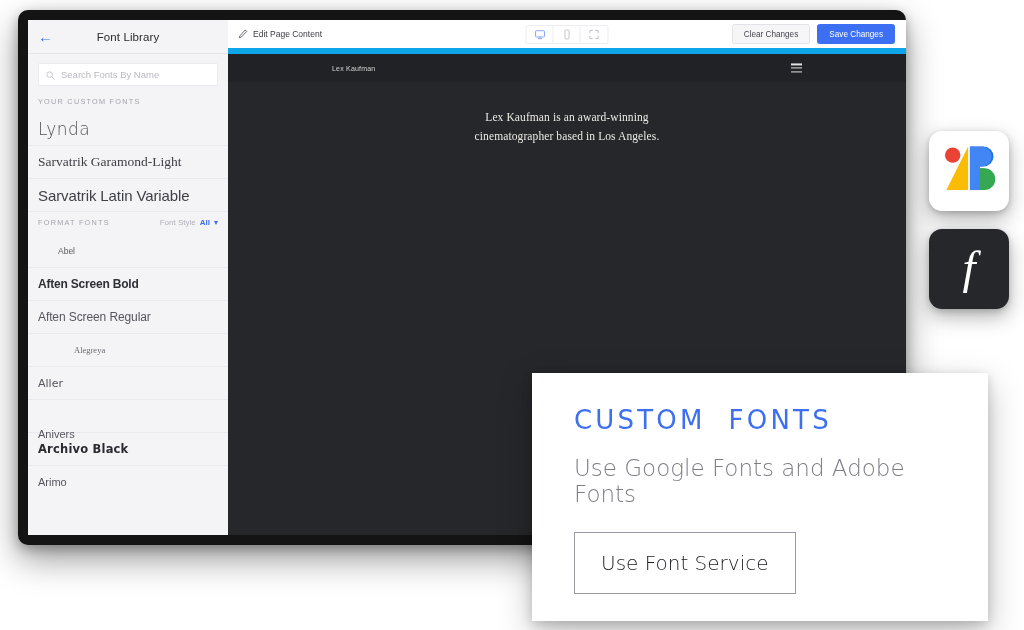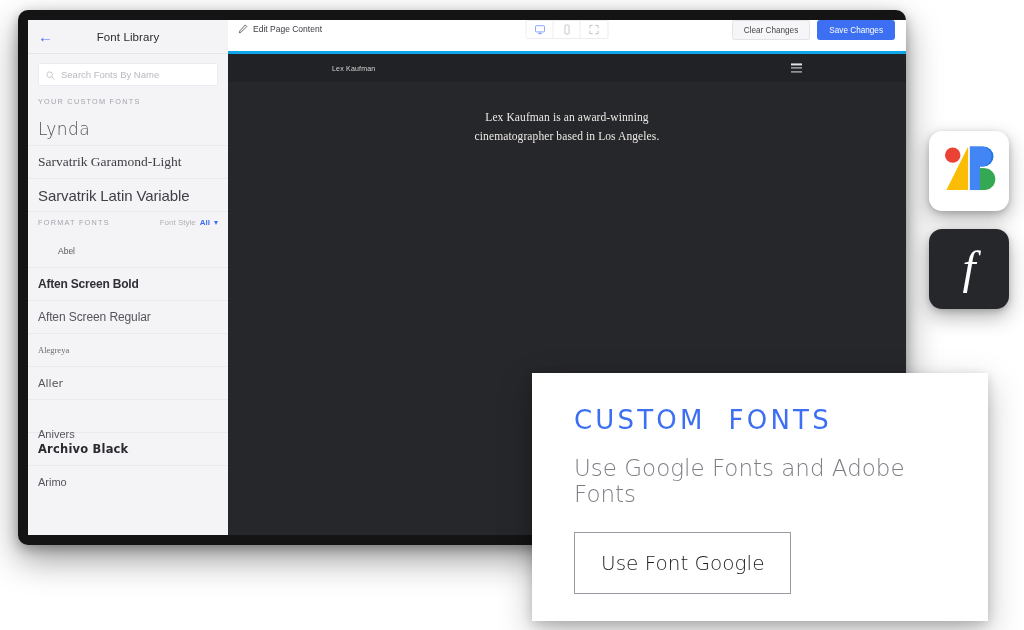--- a/index.html
+++ b/index.html
@@ -126,44 +126,44 @@
   .font-row:first-child { border-top: 0; }
   .font-name { color: #4a4a52; white-space: nowrap; }
 
   
   .f-lynda   { font-family: "DejaVu Sans", sans-serif; font-size: 17px; font-weight: 300; letter-spacing: 0.4px; color: #53535b; }
   .f-cormorant { font-family: "Liberation Serif", serif; font-size: 13.5px; color: #3d3d44; }
   .f-sarvatrik { font-family: Liberation Sans, sans-serif; font-size: 15px; font-weight: 300; color: #3f3f47; letter-spacing: -0.1px; }
   .f-abel    { font-family: "Liberation Sans", sans-serif; font-size: 8.5px; color: #57575f; margin-left: 20px; }
   .f-aften-b { font-family: "Liberation Sans", sans-serif; font-size: 12px; font-weight: bold; color: #2f2f36; letter-spacing: -0.2px; }
   .f-aften-r { font-family: "Liberation Sans", sans-serif; font-size: 12px; color: #55555d; letter-spacing: -0.1px; }
-  .f-alegreya{ font-family: "Liberation Serif", serif; font-size: 8.5px; color: #6a6a73; }
+  .f-alegreya{ font-family: "Liberation Serif", serif; font-size: 8.5px; color: #6a6a73; margin-left: 36px; }
   .f-aller   { font-family: "DejaVu Sans", sans-serif; font-size: 11px; color: #55555d; }
   .f-anivers { font-family: Liberation Sans, sans-serif; font-size: 11px; color: #55555d; margin-top: 36px; }
   .f-archivo { font-family: "DejaVu Sans", sans-serif; font-size: 11.5px; font-weight: bold; color: #2a2a31; letter-spacing: 0.2px; }
   .f-arimo   { font-family: "Liberation Sans", sans-serif; font-size: 11px; color: #55555d; }
 
   
   #editor {
     flex: 1 1 auto;
     background: #ffffff;
     height: 100%;
     display: flex;
     flex-direction: column;
     overflow: hidden;
   }
 
   .editor-toolbar {
     height: 34px;
     flex: 0 0 34px;
     background: #ffffff;
     display: flex;
-    align-items: flex-start;
+    align-items: center;
     padding: 0 11px 0 10px;
-    border-bottom: 3px solid #0ea5e9;
+    border-bottom: 6px solid #0ea5e9;
     position: relative;
   }
   .edit-page {
     display: flex;
     align-items: center;
     gap: 5px;
     cursor: pointer;
   }
   .edit-page-label { font-size: 8.5px; color: #3b3b42; }
 
@@ -546,14 +546,14 @@
   </svg>
 </div>
 
 <div class="logo-card" id="adobe-fonts-logo">
   <span class="adobe-f">f</span>
 </div>
 
 <div id="custom-fonts-card">
   <div class="cf-title">CUSTOM  FONTS</div>
   <div class="cf-sub">Use Google Fonts and Adobe Fonts</div>
-  <div class="cf-btn">Use Font Google</div>
+  <div class="cf-btn">Use Font Service</div>
 </div>
 
 </body></html>

